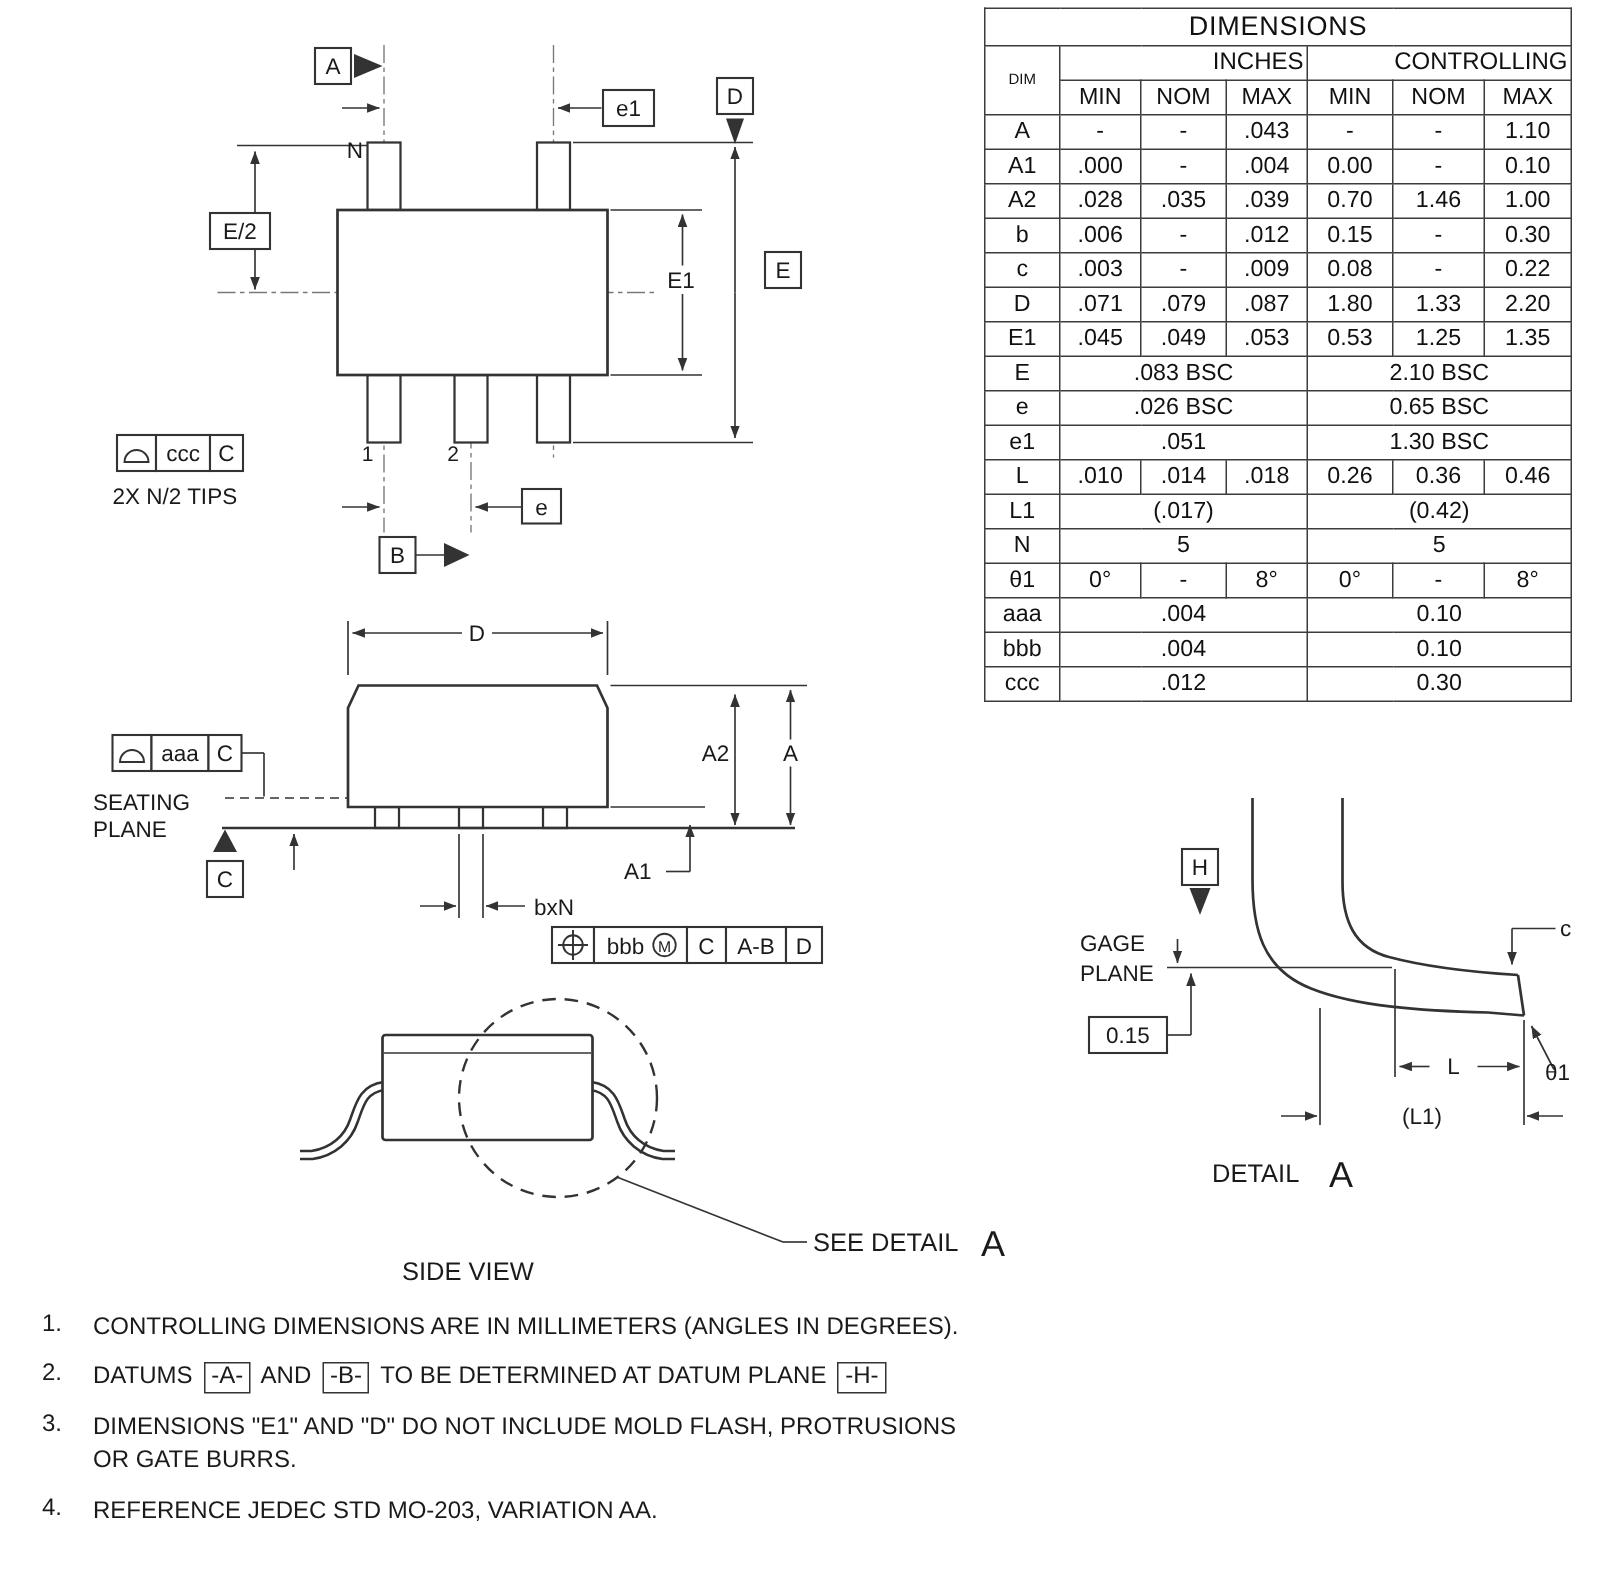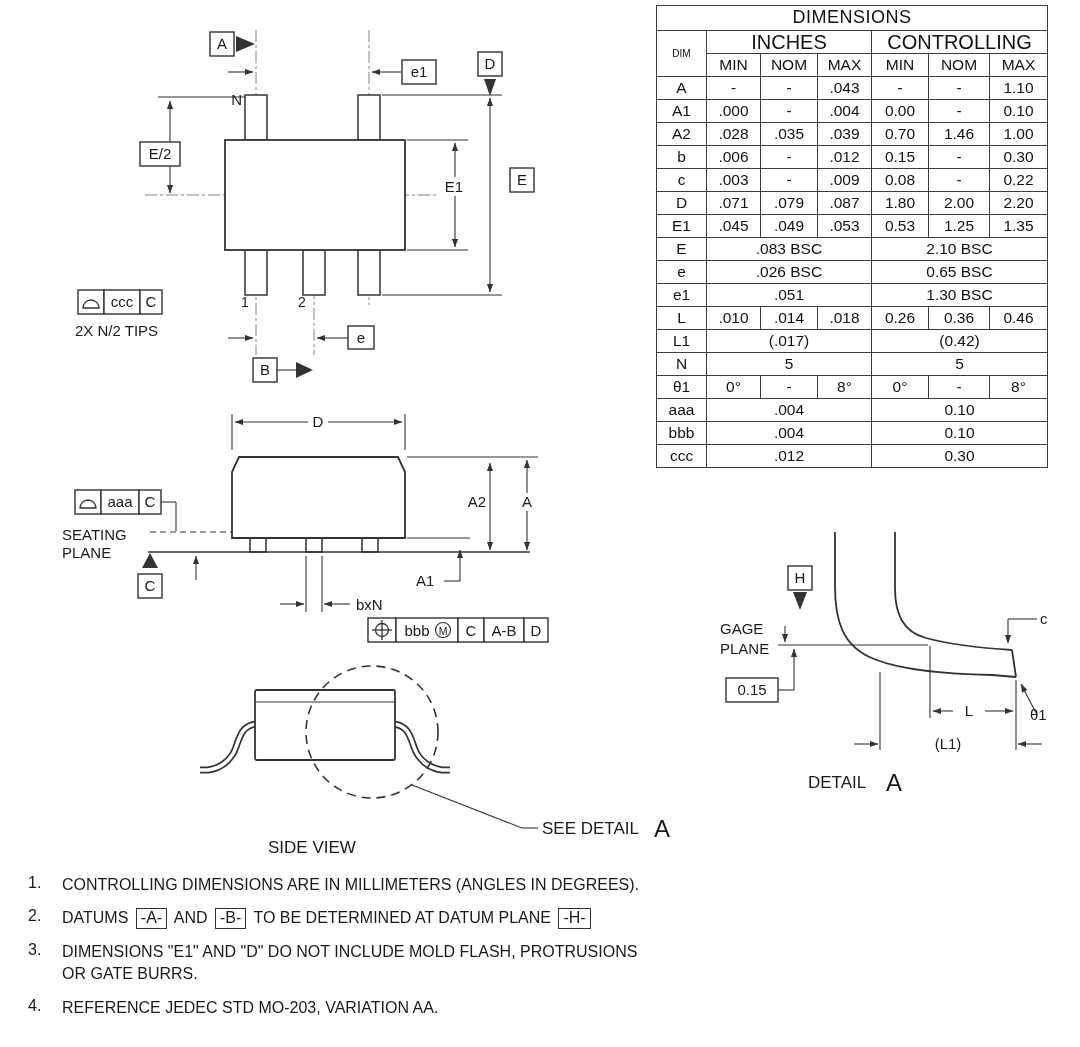--- a/index.html
+++ b/index.html
@@ -6,21 +6,21 @@
   #page{position:relative;width:1080px;height:1047px;background:#fff;overflow:hidden;
         font-family:"Liberation Sans",sans-serif;color:#1a1a1a;}
   .abs{position:absolute;}
 
   
   #dim-table{position:absolute;left:656px;top:5px;border-collapse:collapse;table-layout:fixed;
              font-family:"Liberation Sans",sans-serif;color:#111;}
   #dim-table th,#dim-table td{border:1.6px solid #3c3c3c;text-align:center;font-weight:normal;
              font-size:15.5px;padding:0 2px;height:22px;line-height:1.1;background:#fff;}
   #dim-table .title{font-size:18px;height:24px;letter-spacing:.5px;}
-  #dim-table .grp{font-size:20px;}
+  #dim-table .grp{font-size:16px;text-align:right;}
   #dim-table .dimh{font-size:10px;}
 
   
   svg text{font-family:"Liberation Sans",sans-serif;font-size:15px;fill:#1a1a1a;}
   svg .lblbox{fill:#fff;stroke:#333;stroke-width:1.4;}
   svg .cap{font-size:17px;}
   svg .big{font-size:24px;}
   svg .small{font-size:14px;}
   svg .thin{stroke:#333;stroke-width:1.1;fill:none;}
   svg .part{stroke:#333;stroke-width:1.8;fill:#fff;}
@@ -110,21 +110,21 @@
           <td>0.08</td>
           <td>-</td>
           <td>0.22</td>
         </tr>
         <tr>
           <td>D</td>
           <td>.071</td>
           <td>.079</td>
           <td>.087</td>
           <td>1.80</td>
-          <td>2.00</td>
+          <td>1.33</td>
           <td>2.20</td>
         </tr>
         <tr>
           <td>E1</td>
           <td>.045</td>
           <td>.049</td>
           <td>.053</td>
           <td>0.53</td>
           <td>1.25</td>
           <td>1.35</td>

